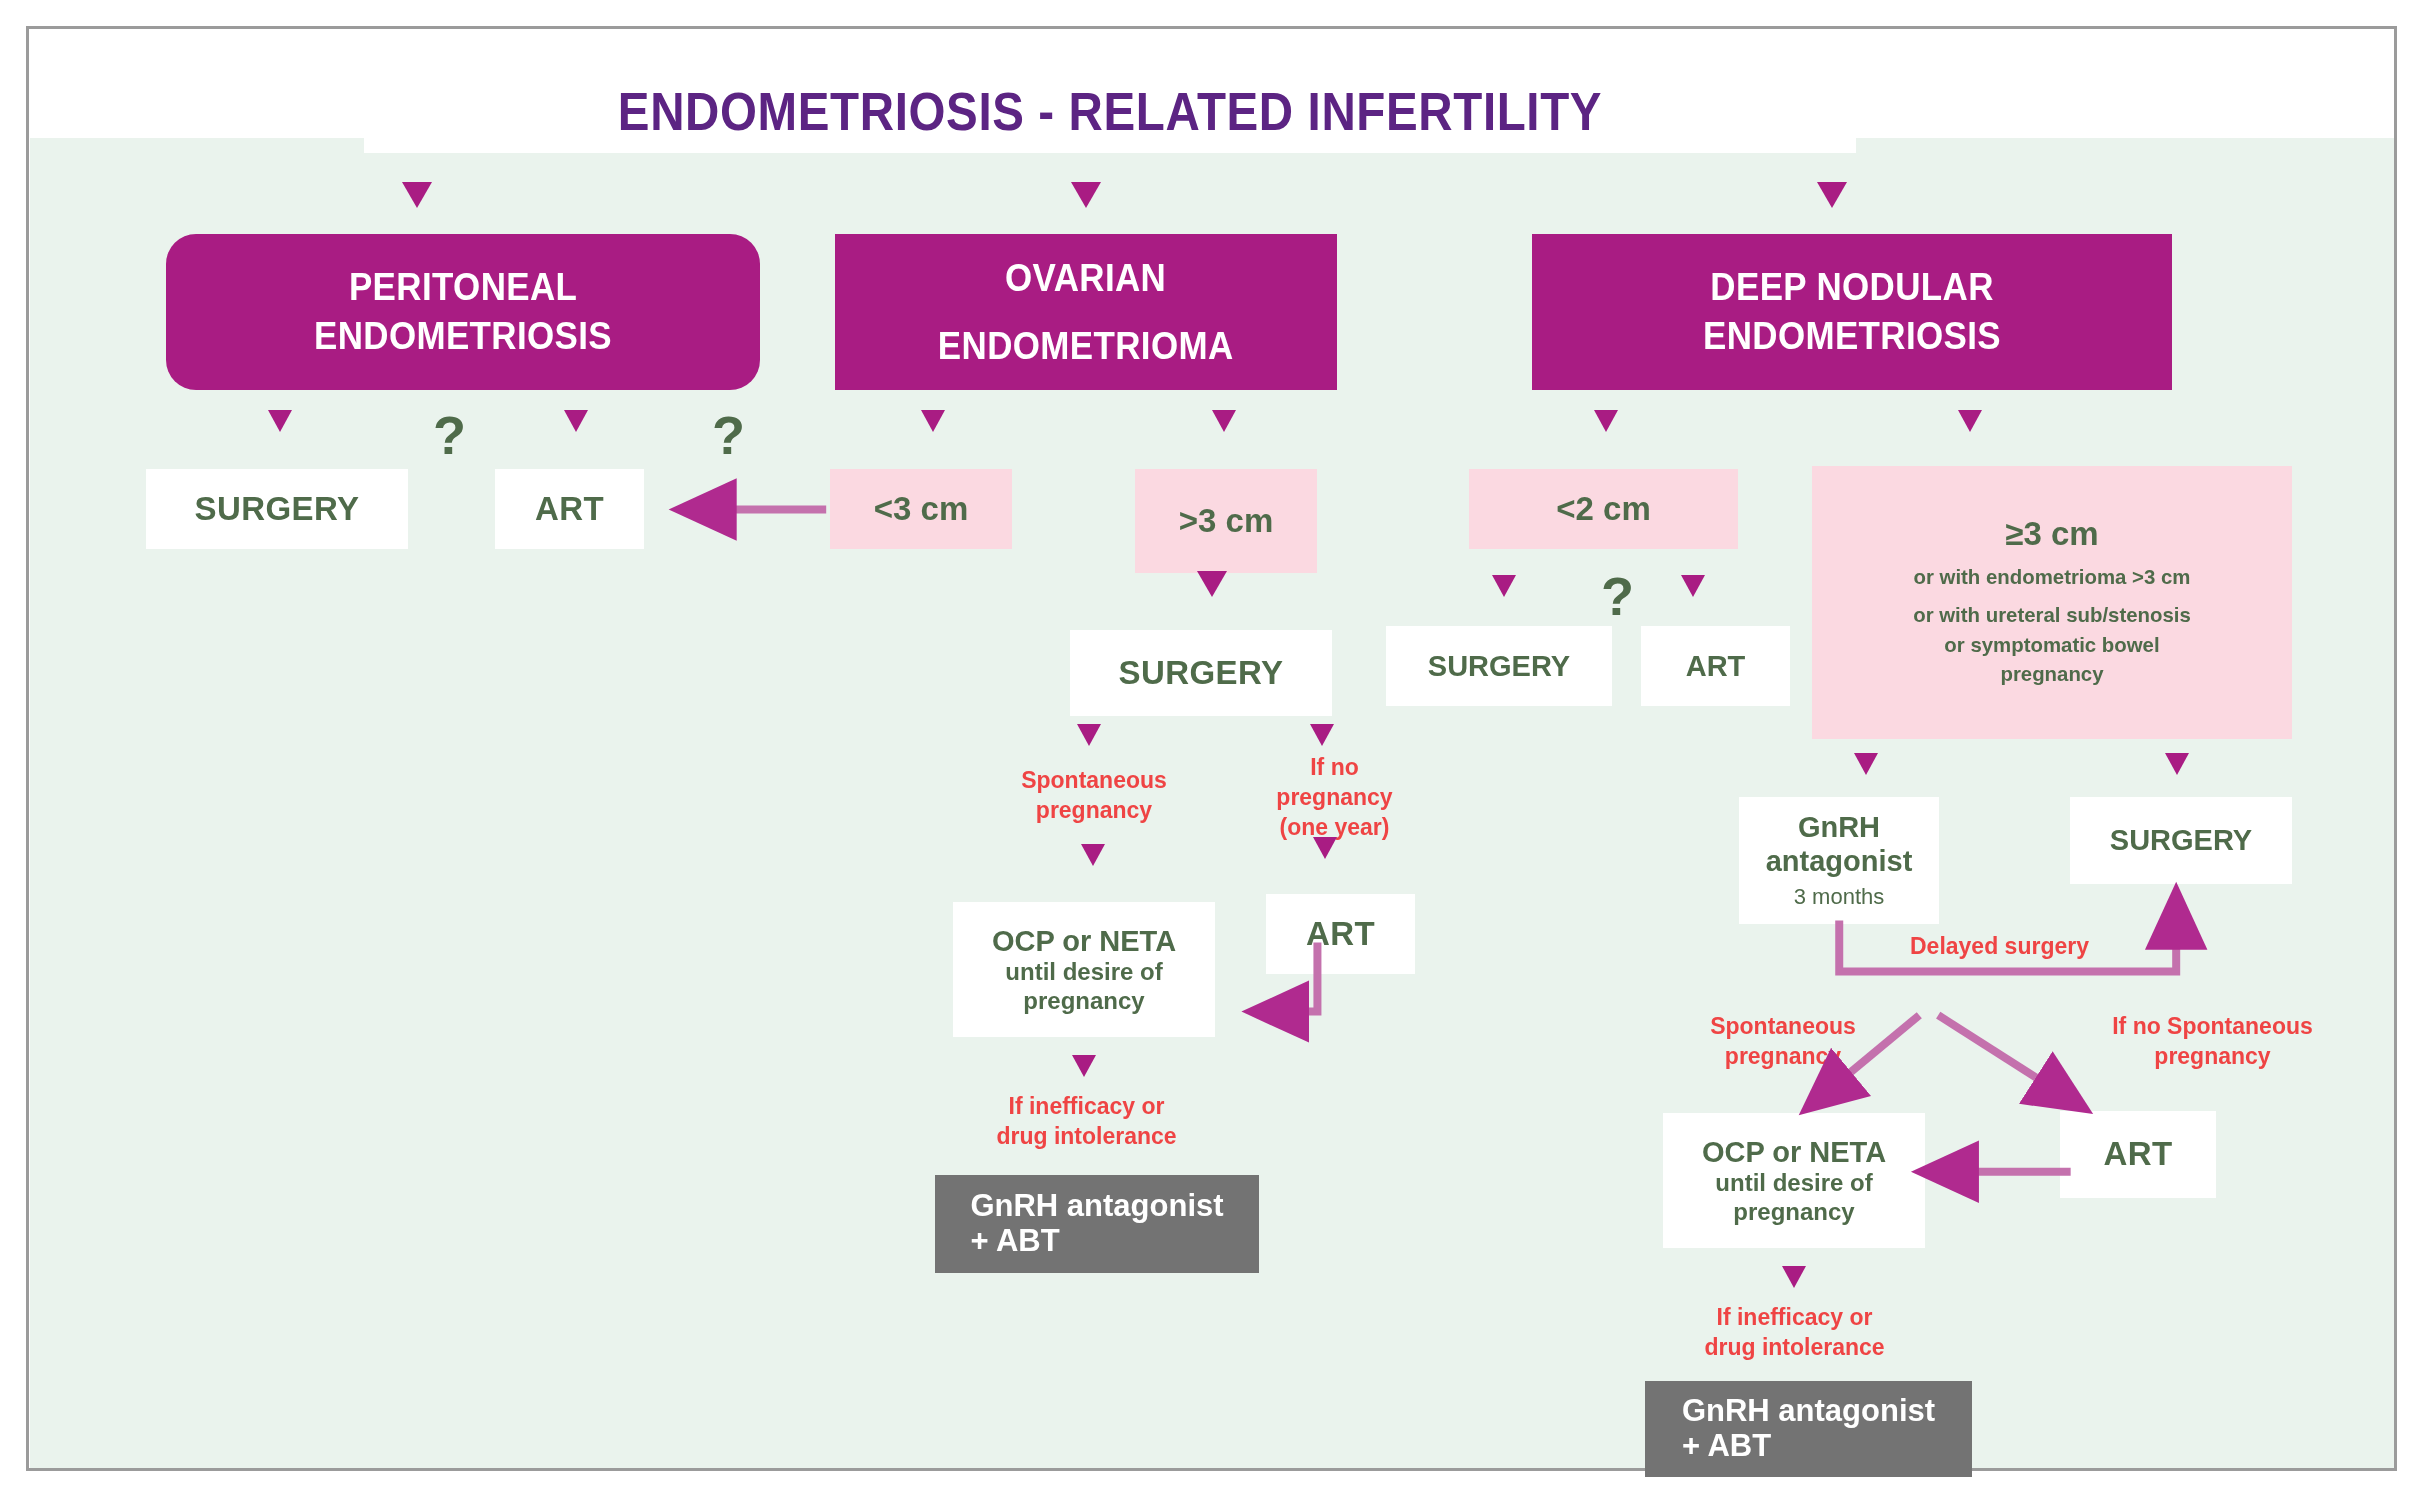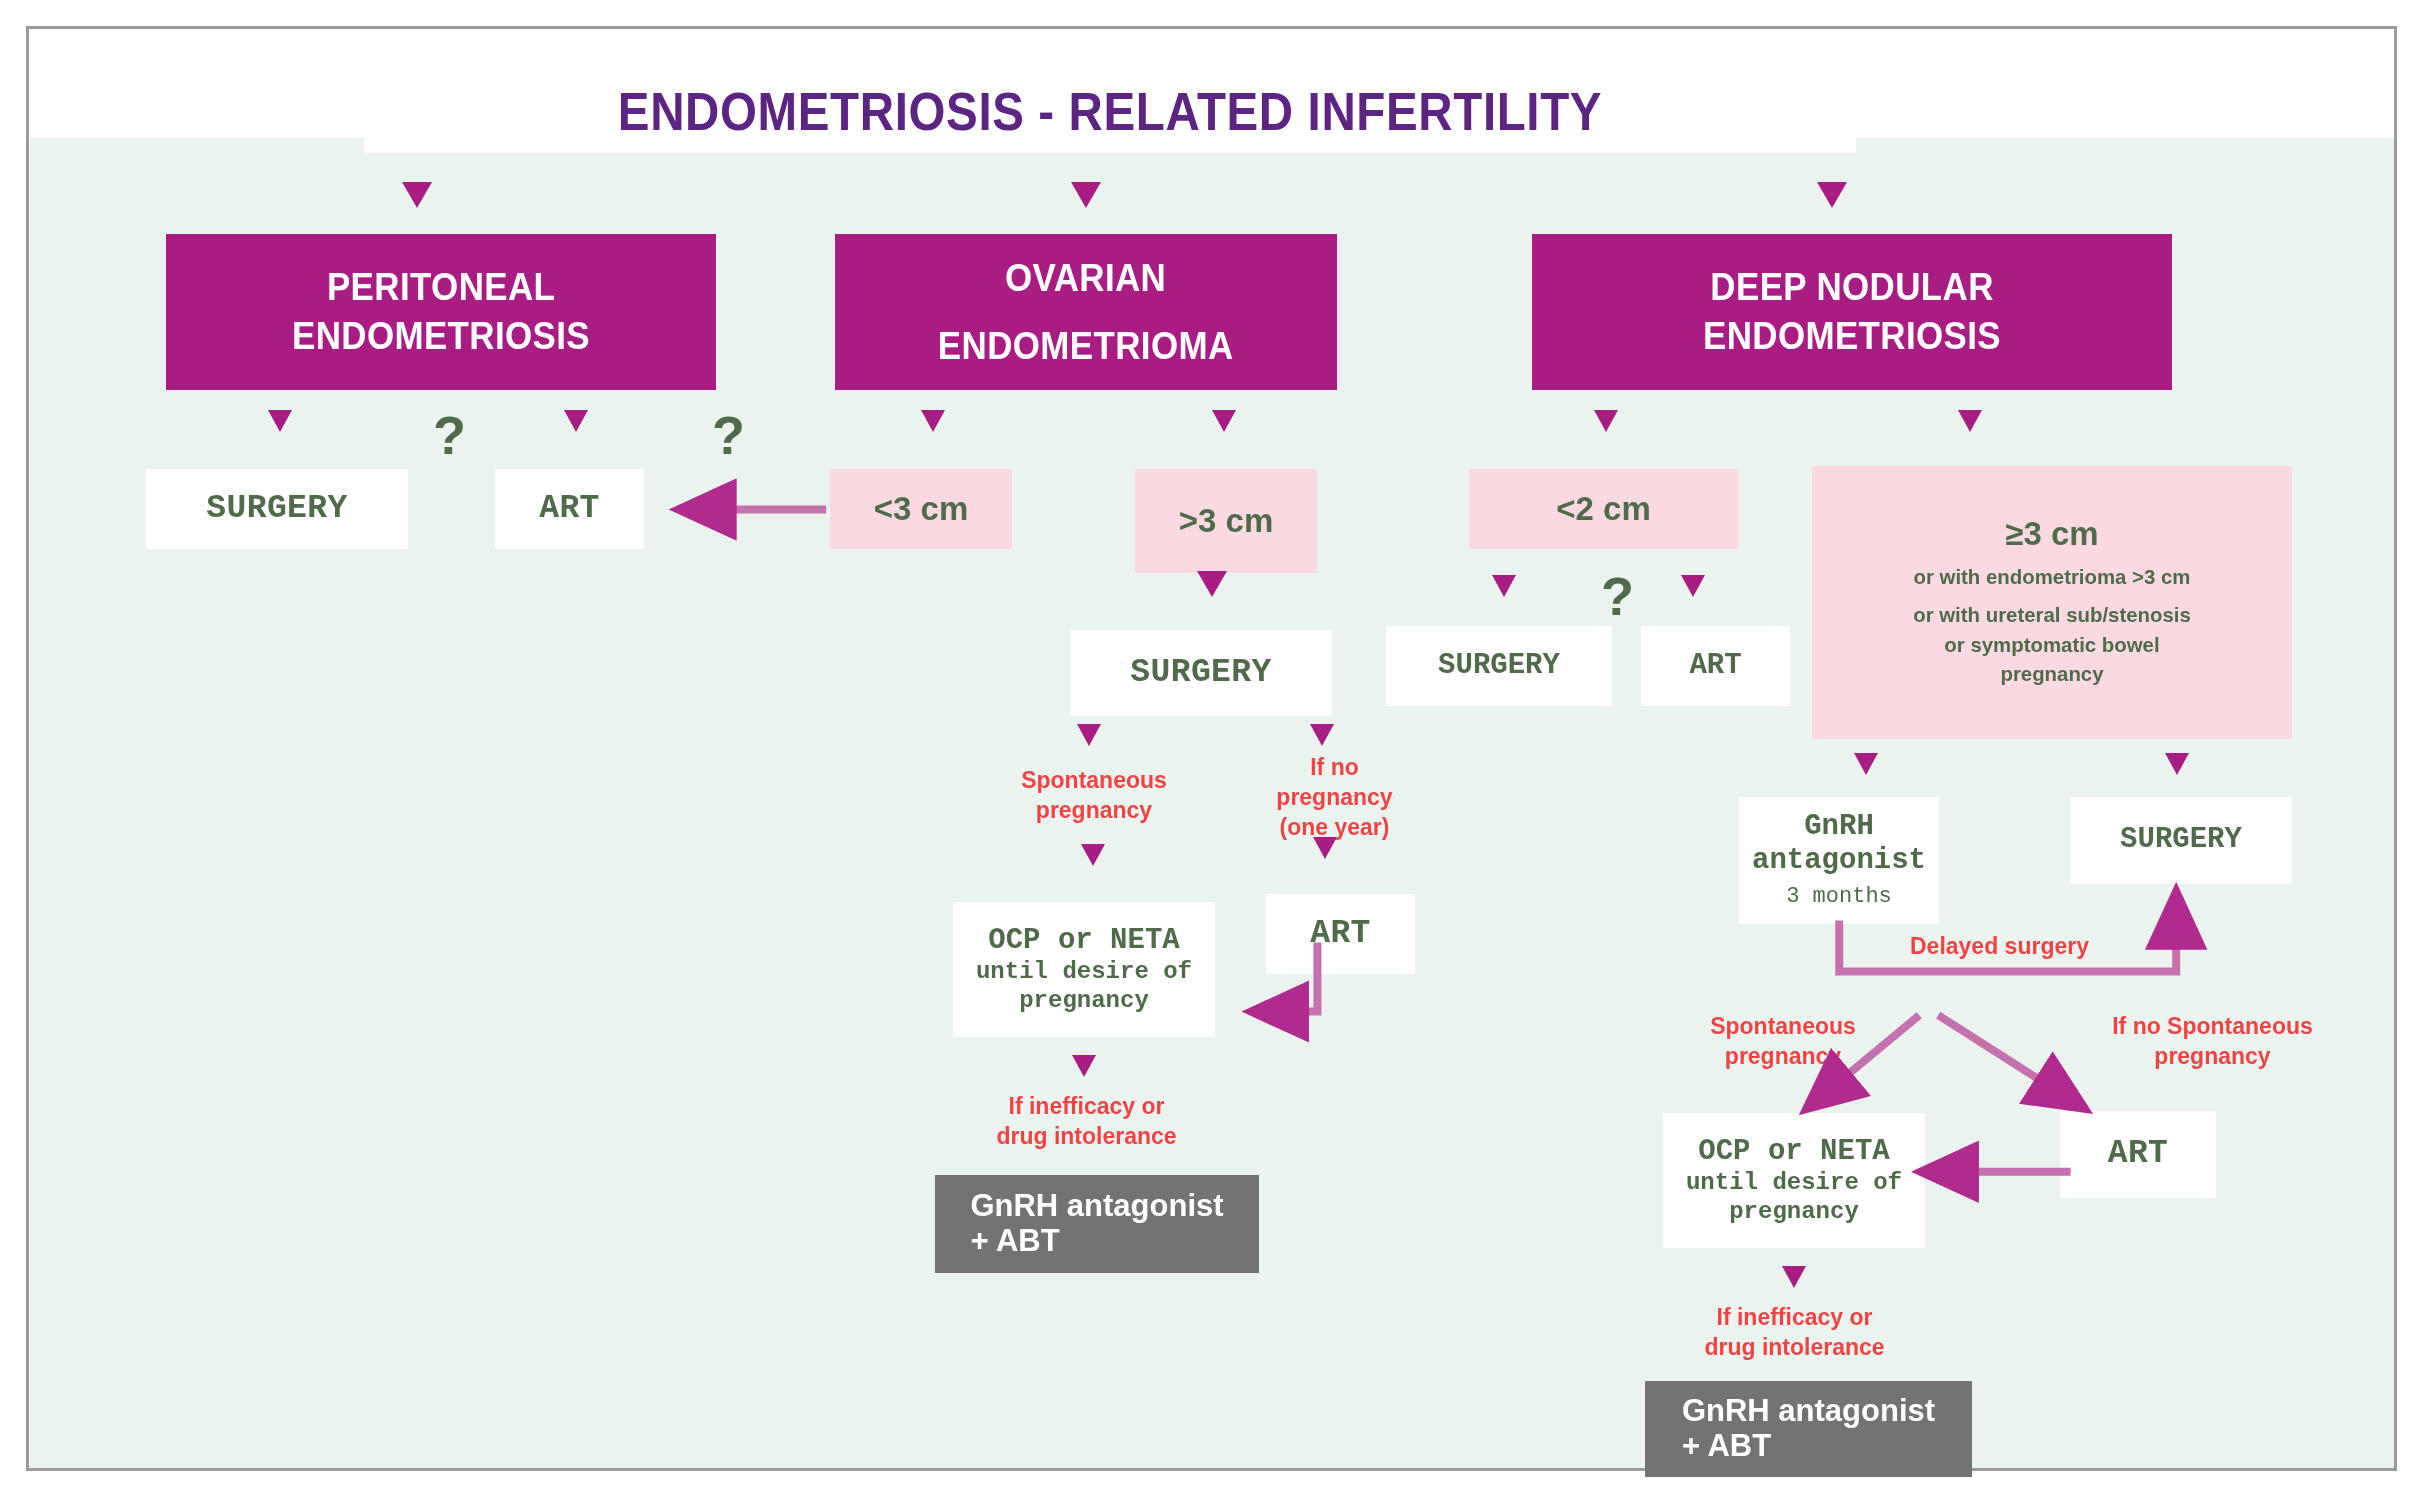--- a/index.html
+++ b/index.html
@@ -40,21 +40,21 @@
     display:flex;flex-direction:column;align-items:center;justify-content:center;
     font-size:38px;line-height:1.28;text-align:center;letter-spacing:0.4px;
     font-family:"Liberation Sans Narrow","Liberation Sans",sans-serif;
   }
   .hdr span{display:block;transform:scaleX(0.92);}
 
   
   .wbox{
     background:#ffffff;color:#4f6b4a;
     display:flex;flex-direction:column;align-items:center;justify-content:center;
-    text-align:right;font-weight:bold;font-family:Liberation Mono, monospace;
+    text-align:right;font-weight:bold;
   }
   .wbox .big{font-size:33px;letter-spacing:0.4px;line-height:1.12;}
   .wbox .mid{font-size:29px;line-height:1.18;font-weight:bold;}
   .wbox .sml{font-size:24px;line-height:1.2;font-weight:bold;}
   .wbox .tiny{font-size:22px;line-height:1.2;font-weight:normal;}
 
   
   .pbox{
     background:#fbd9e1;color:#4f6b4a;
     display:flex;flex-direction:column;align-items:center;justify-content:center;
@@ -120,21 +120,21 @@
     <path d="M2845,1610 L2642,1610" stroke="#c471ad" stroke-width="11" fill="none" marker-end="url(#ah)"></path>
   </svg>
 
   <div id="title-plate"></div>
   <div id="title-text">ENDOMETRIOSIS - RELATED INFERTILITY</div>
 
   <div class="abs tri" style="left:402px;top:182px;"></div>
   <div class="abs tri" style="left:1071px;top:182px;"></div>
   <div class="abs tri" style="left:1817px;top:182px;"></div>
 
-  <div class="abs hdr" style="left:166px;top:234px;width:550px;height:156px;">
+  <div class="abs hdr" style="left:166px;top:234px;width:594px;height:156px;border-radius:30px;">
     <span>PERITONEAL</span>
     <span>ENDOMETRIOSIS</span>
   </div>
 
   <div class="abs hdr" style="left:835px;top:234px;width:502px;height:156px;gap:19px;">
     <span>OVARIAN</span>
     <span>ENDOMETRIOMA</span>
   </div>
 
   <div class="abs hdr" style="left:1532px;top:234px;width:640px;height:156px;">

